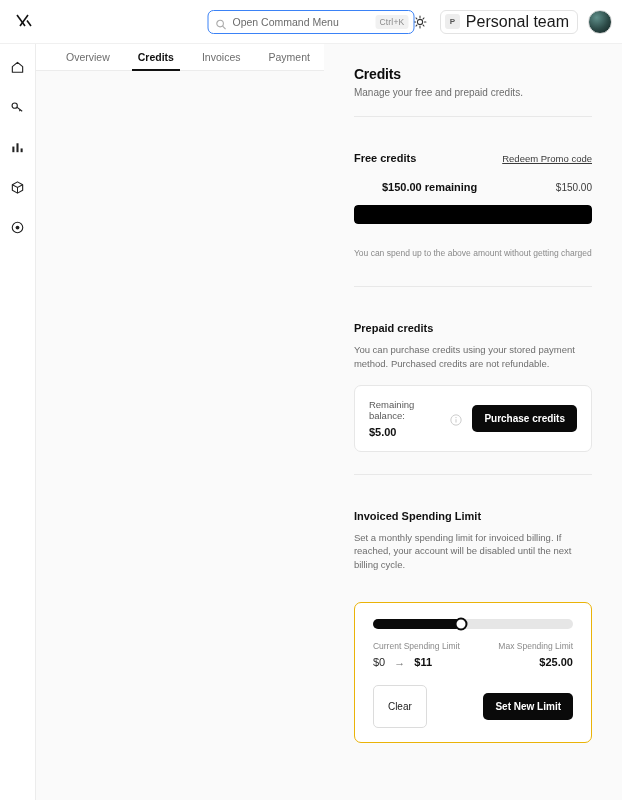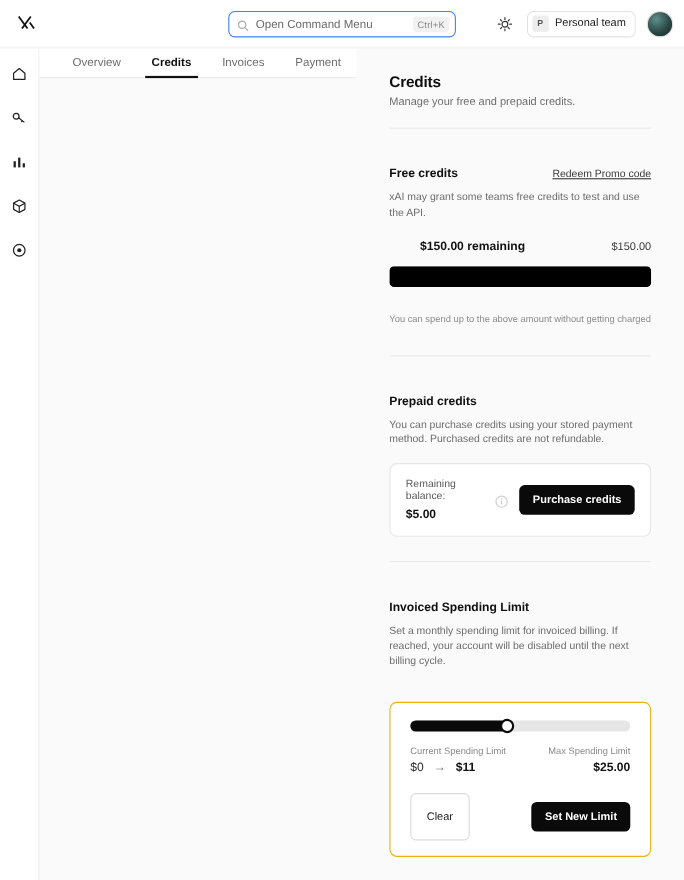--- a/index.html
+++ b/index.html
@@ -90,21 +90,21 @@
   }
   .team-avatar {
     width: 15px; height: 15px;
     border-radius: 3px;
     background: #ededed;
     color: #555;
     font-size: 8px;
     display: flex; align-items: center; justify-content: center;
     font-weight: bold;
   }
-  .team-name { font-size: 10px; color: #1a1a1a; }
+  .team-name { font-size: 16px; color: #1a1a1a; }
   .user-avatar {
     width: 24px; height: 24px;
     border-radius: 50%;
     background: radial-gradient(circle at 35% 30%, #5f8f8a 0%, #2c4a47 55%, #10201f 100%);
     border: 1px solid #dcdcdc;
   }
 
   
   .body {
     flex: 1;
@@ -449,21 +449,20 @@
         <h1 class="page-title">Credits</h1>
         <div class="page-sub">Manage your free and prepaid credits.</div>
 
         <div class="divider"></div>
 
         <section>
           <div class="sec-head">
             <div class="sec-title">Free credits</div>
             <a class="link">Redeem Promo code</a>
           </div>
-          <div class="sec-desc">xAI may grant some teams free credits to test and use the API.</div>
 
           <div class="amount-row">
             <div class="amount-left">$150.00 remaining</div>
             <div class="amount-right">$150.00</div>
           </div>
 
           <div class="bar">
             <div class="bar-fill" id="free-bar" style="width: 100%;"></div>
           </div>
           <div class="bar-note">You can spend up to the above amount without getting charged</div>

